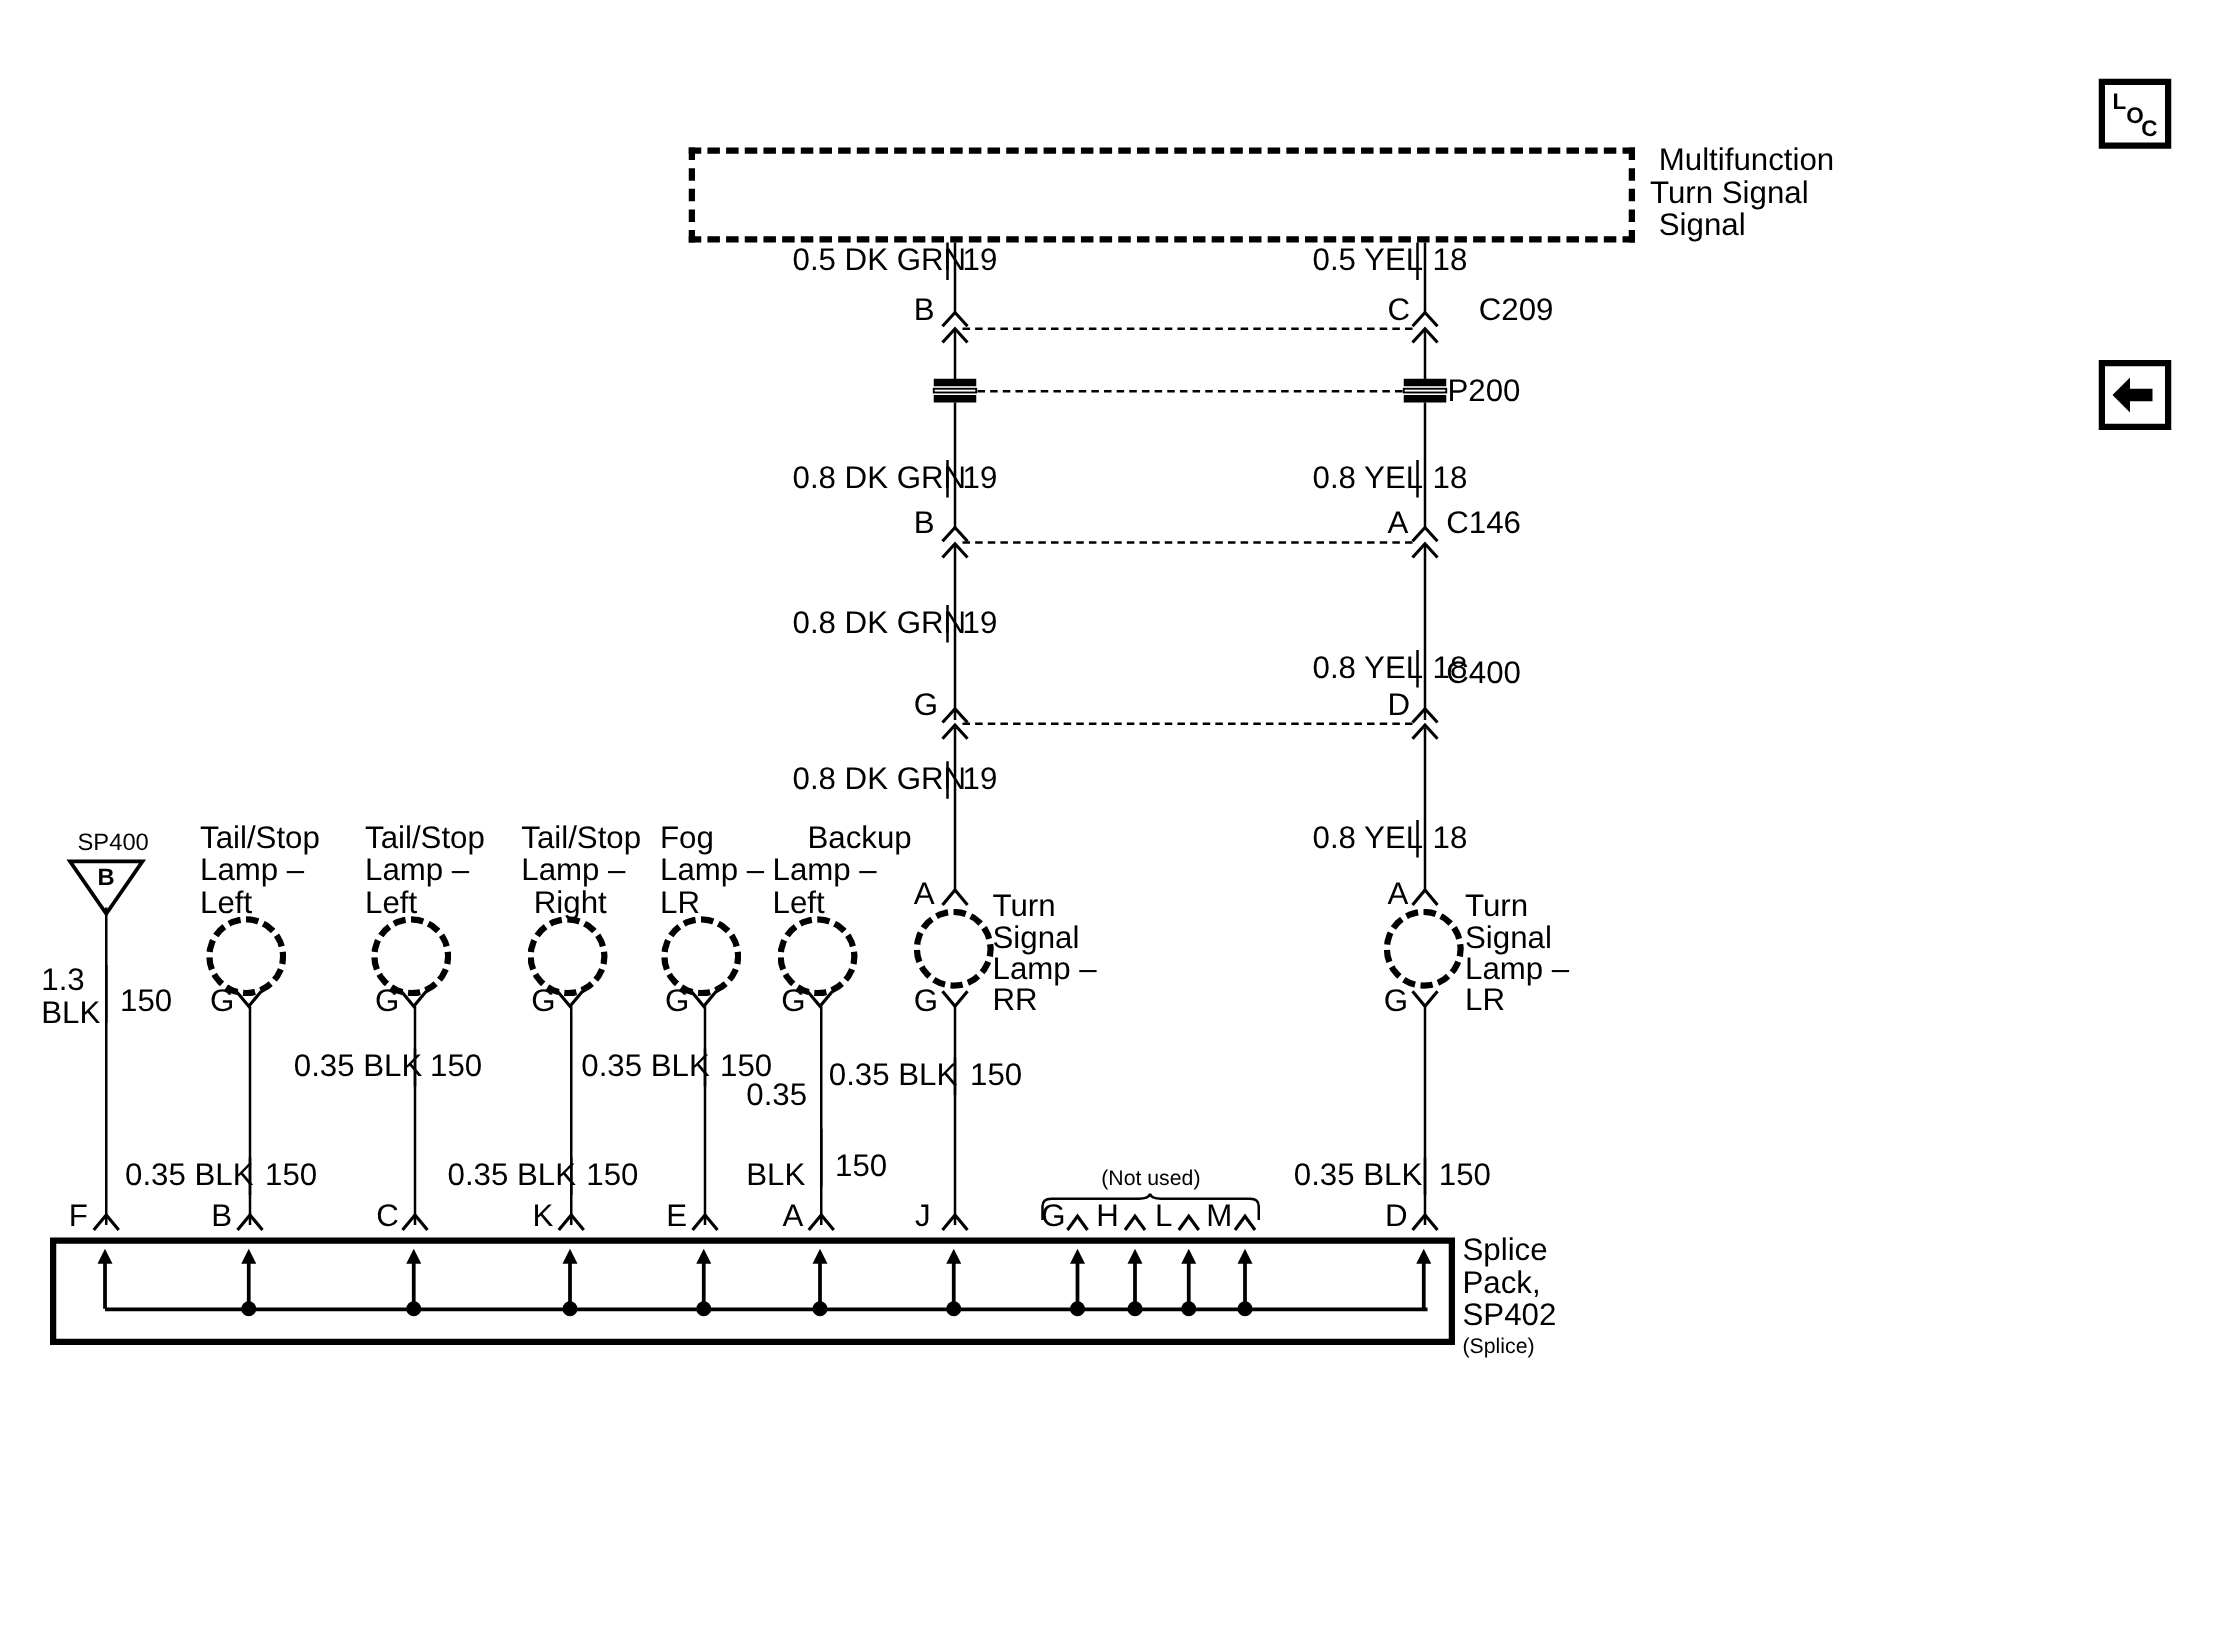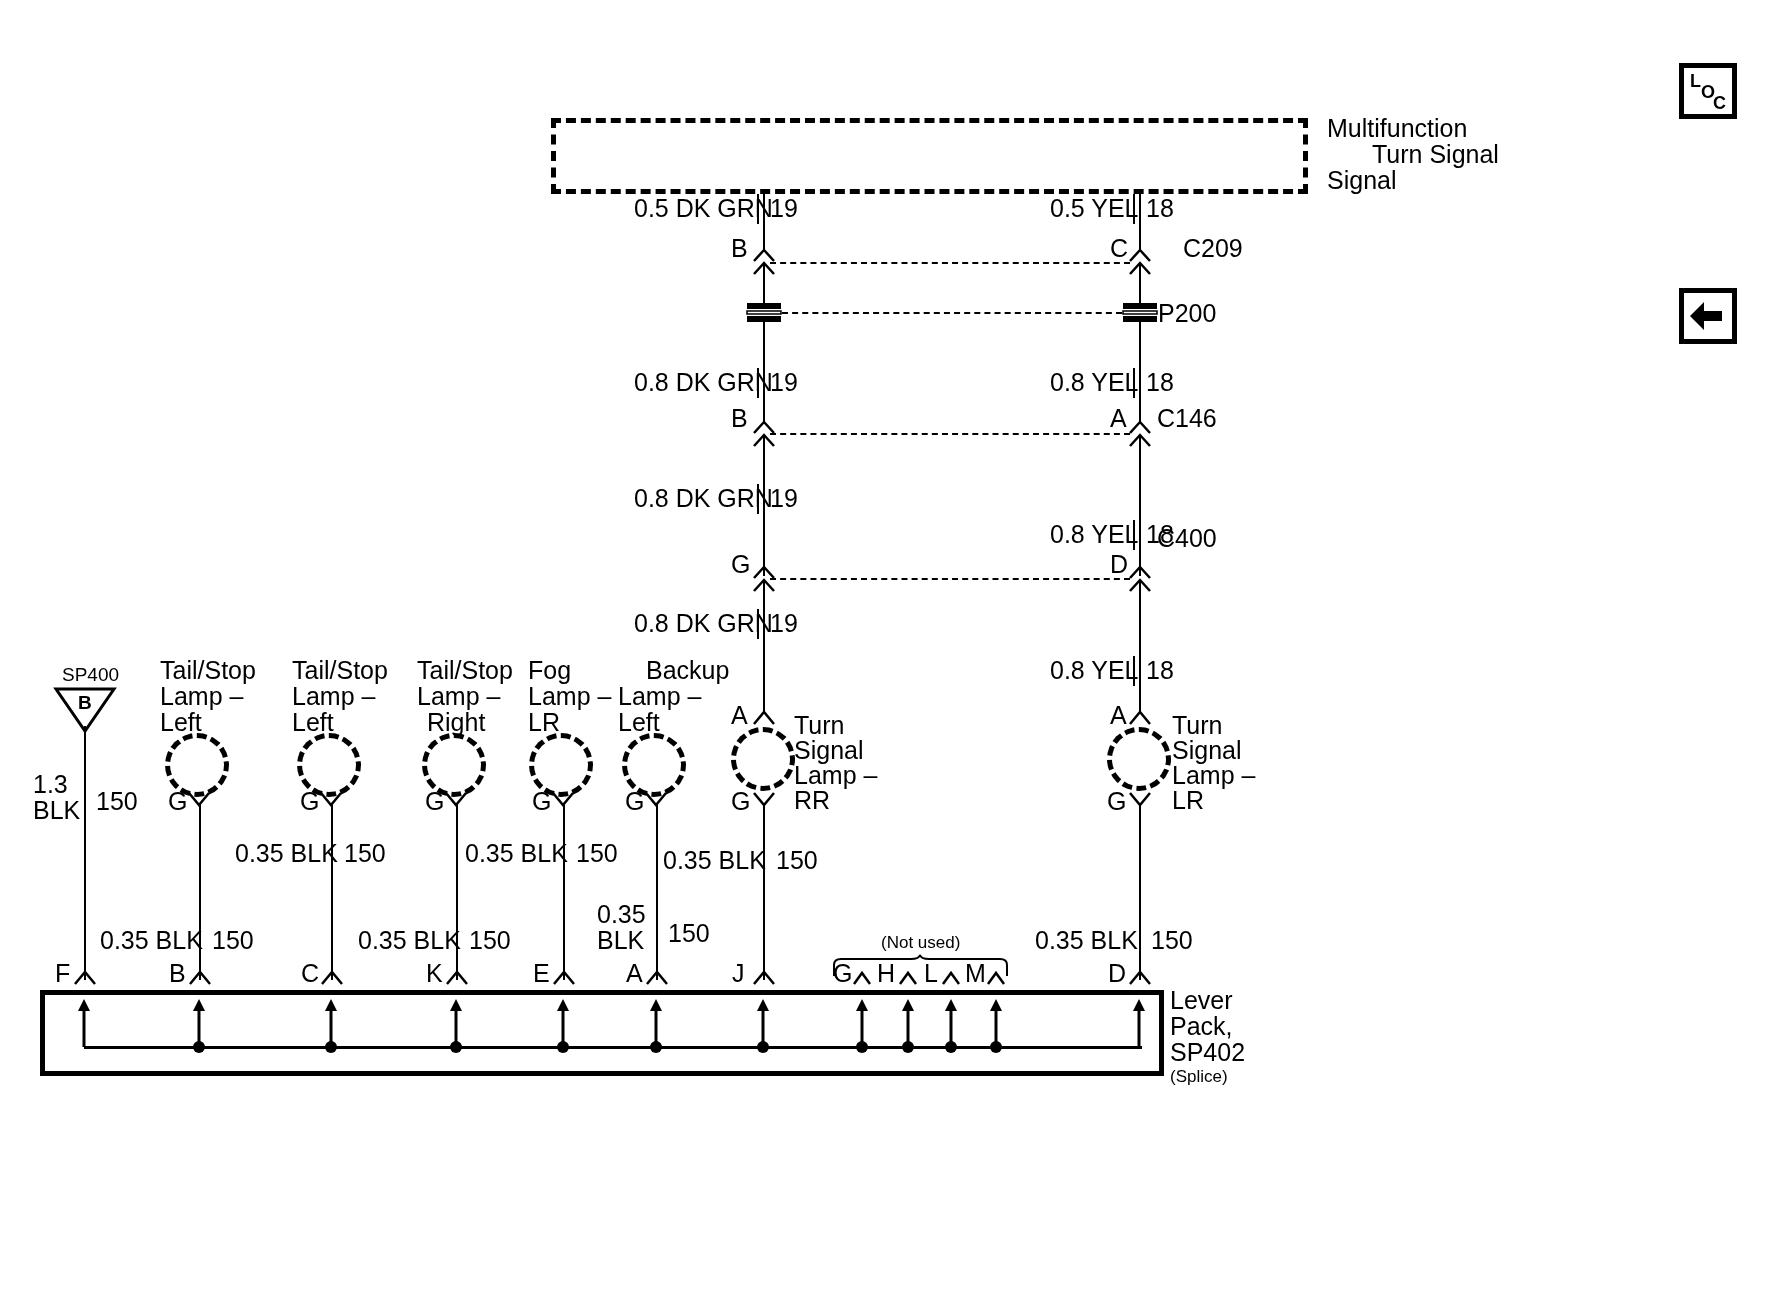--- a/index.html
+++ b/index.html
@@ -31,21 +31,21 @@
   </div>
 
   <div class="icon-box" style="left:1679px;top:288px;width:58px;height:56px;">
     <svg width="48" height="46" viewBox="0 0 48 46" style="left:0;top:0;">
       <path d="M38 18 L20 18 L20 9 L6 23 L20 37 L20 28 L38 28 Z" fill="#000"></path>
     </svg>
   </div>
 
   <div class="box-dashed" style="left:551px;top:118px;width:757px;height:76px;"></div>
   <div class="t" style="left:1327px;top:113px;">Multifunction</div>
-  <div class="t" style="left:1372px;top:139px;">Turn Signal</div>
+  <div class="t" style="left:1320px;top:139px;">Turn Signal</div>
   <div class="t" style="left:1327px;top:165px;">Signal</div>
 
   <div class="vline" style="left:763px;top:194px;height:56px;"></div>
   <div class="t" style="left:634px;top:193px;">0.5 DK GRN</div>
   <div class="sep" style="left:757px;top:194px;height:30px;"></div>
   <div class="t" style="left:770px;top:193px;">19</div>
   <div class="t" style="left:731px;top:233px;">B</div>
 
   <svg width="26" height="30" viewBox="0 0 26 30" style="left:751px;top:245px;">
     <path d="M3 16 L13 5 L23 16" stroke="#000" stroke-width="2.5" fill="none"></path>
@@ -214,21 +214,21 @@
 
   <div class="t" style="left:646px;top:655px;">Backup</div>
   <div class="t" style="left:618px;top:681px;">Lamp –</div>
   <div class="t" style="left:618px;top:707px;">Left</div>
   <div class="lampcircle" style="left:622px;top:733px;"></div>
   <div class="t" style="left:625px;top:786px;">G</div>
   <svg width="24" height="18" viewBox="0 0 24 18" style="left:644px;top:791px;">
     <path d="M2 2 L12 14 L22 2" stroke="#000" stroke-width="2.5" fill="none"></path>
   </svg>
   <div class="vline" style="left:656px;top:805px;height:175px;"></div>
-  <div class="t" style="left:597px;top:899px;text-align:center;">0.35</div>
+  <div class="t" style="left:597px;top:861px;text-align:center;">0.35</div>
   <div class="t" style="left:597px;top:925px;">BLK</div>
   <div class="sep" style="left:656px;top:903px;height:46px;"></div>
   <div class="t" style="left:668px;top:918px;">150</div>
   <div class="t" style="left:626px;top:958px;">A</div>
   <svg width="24" height="18" viewBox="0 0 24 18" style="left:645px;top:968px;">
     <path d="M2 16 L12 4 L22 16" stroke="#000" stroke-width="2.5" fill="none"></path>
   </svg>
 
   <div class="t" style="left:731px;top:700px;">A</div>
   <svg width="24" height="18" viewBox="0 0 24 18" style="left:752px;top:708px;">
@@ -335,18 +335,18 @@
       <circle cx="523" cy="54" r="6"></circle>
       <circle cx="616" cy="54" r="6"></circle>
       <circle cx="723" cy="54" r="6"></circle>
       <circle cx="822" cy="54" r="6"></circle>
       <circle cx="868" cy="54" r="6"></circle>
       <circle cx="911" cy="54" r="6"></circle>
       <circle cx="956" cy="54" r="6"></circle>
     </g>
   </svg>
 
-  <div class="t" style="left:1170px;top:985px;">Lever</div>
+  <div class="t" style="left:1170px;top:985px;">Splice</div>
   <div class="t" style="left:1170px;top:1011px;">Pack,</div>
   <div class="t" style="left:1170px;top:1037px;">SP402</div>
   <div class="t xs" style="left:1170px;top:1066px;">(Splice)</div>
 
 </div>
 
 </body></html>

